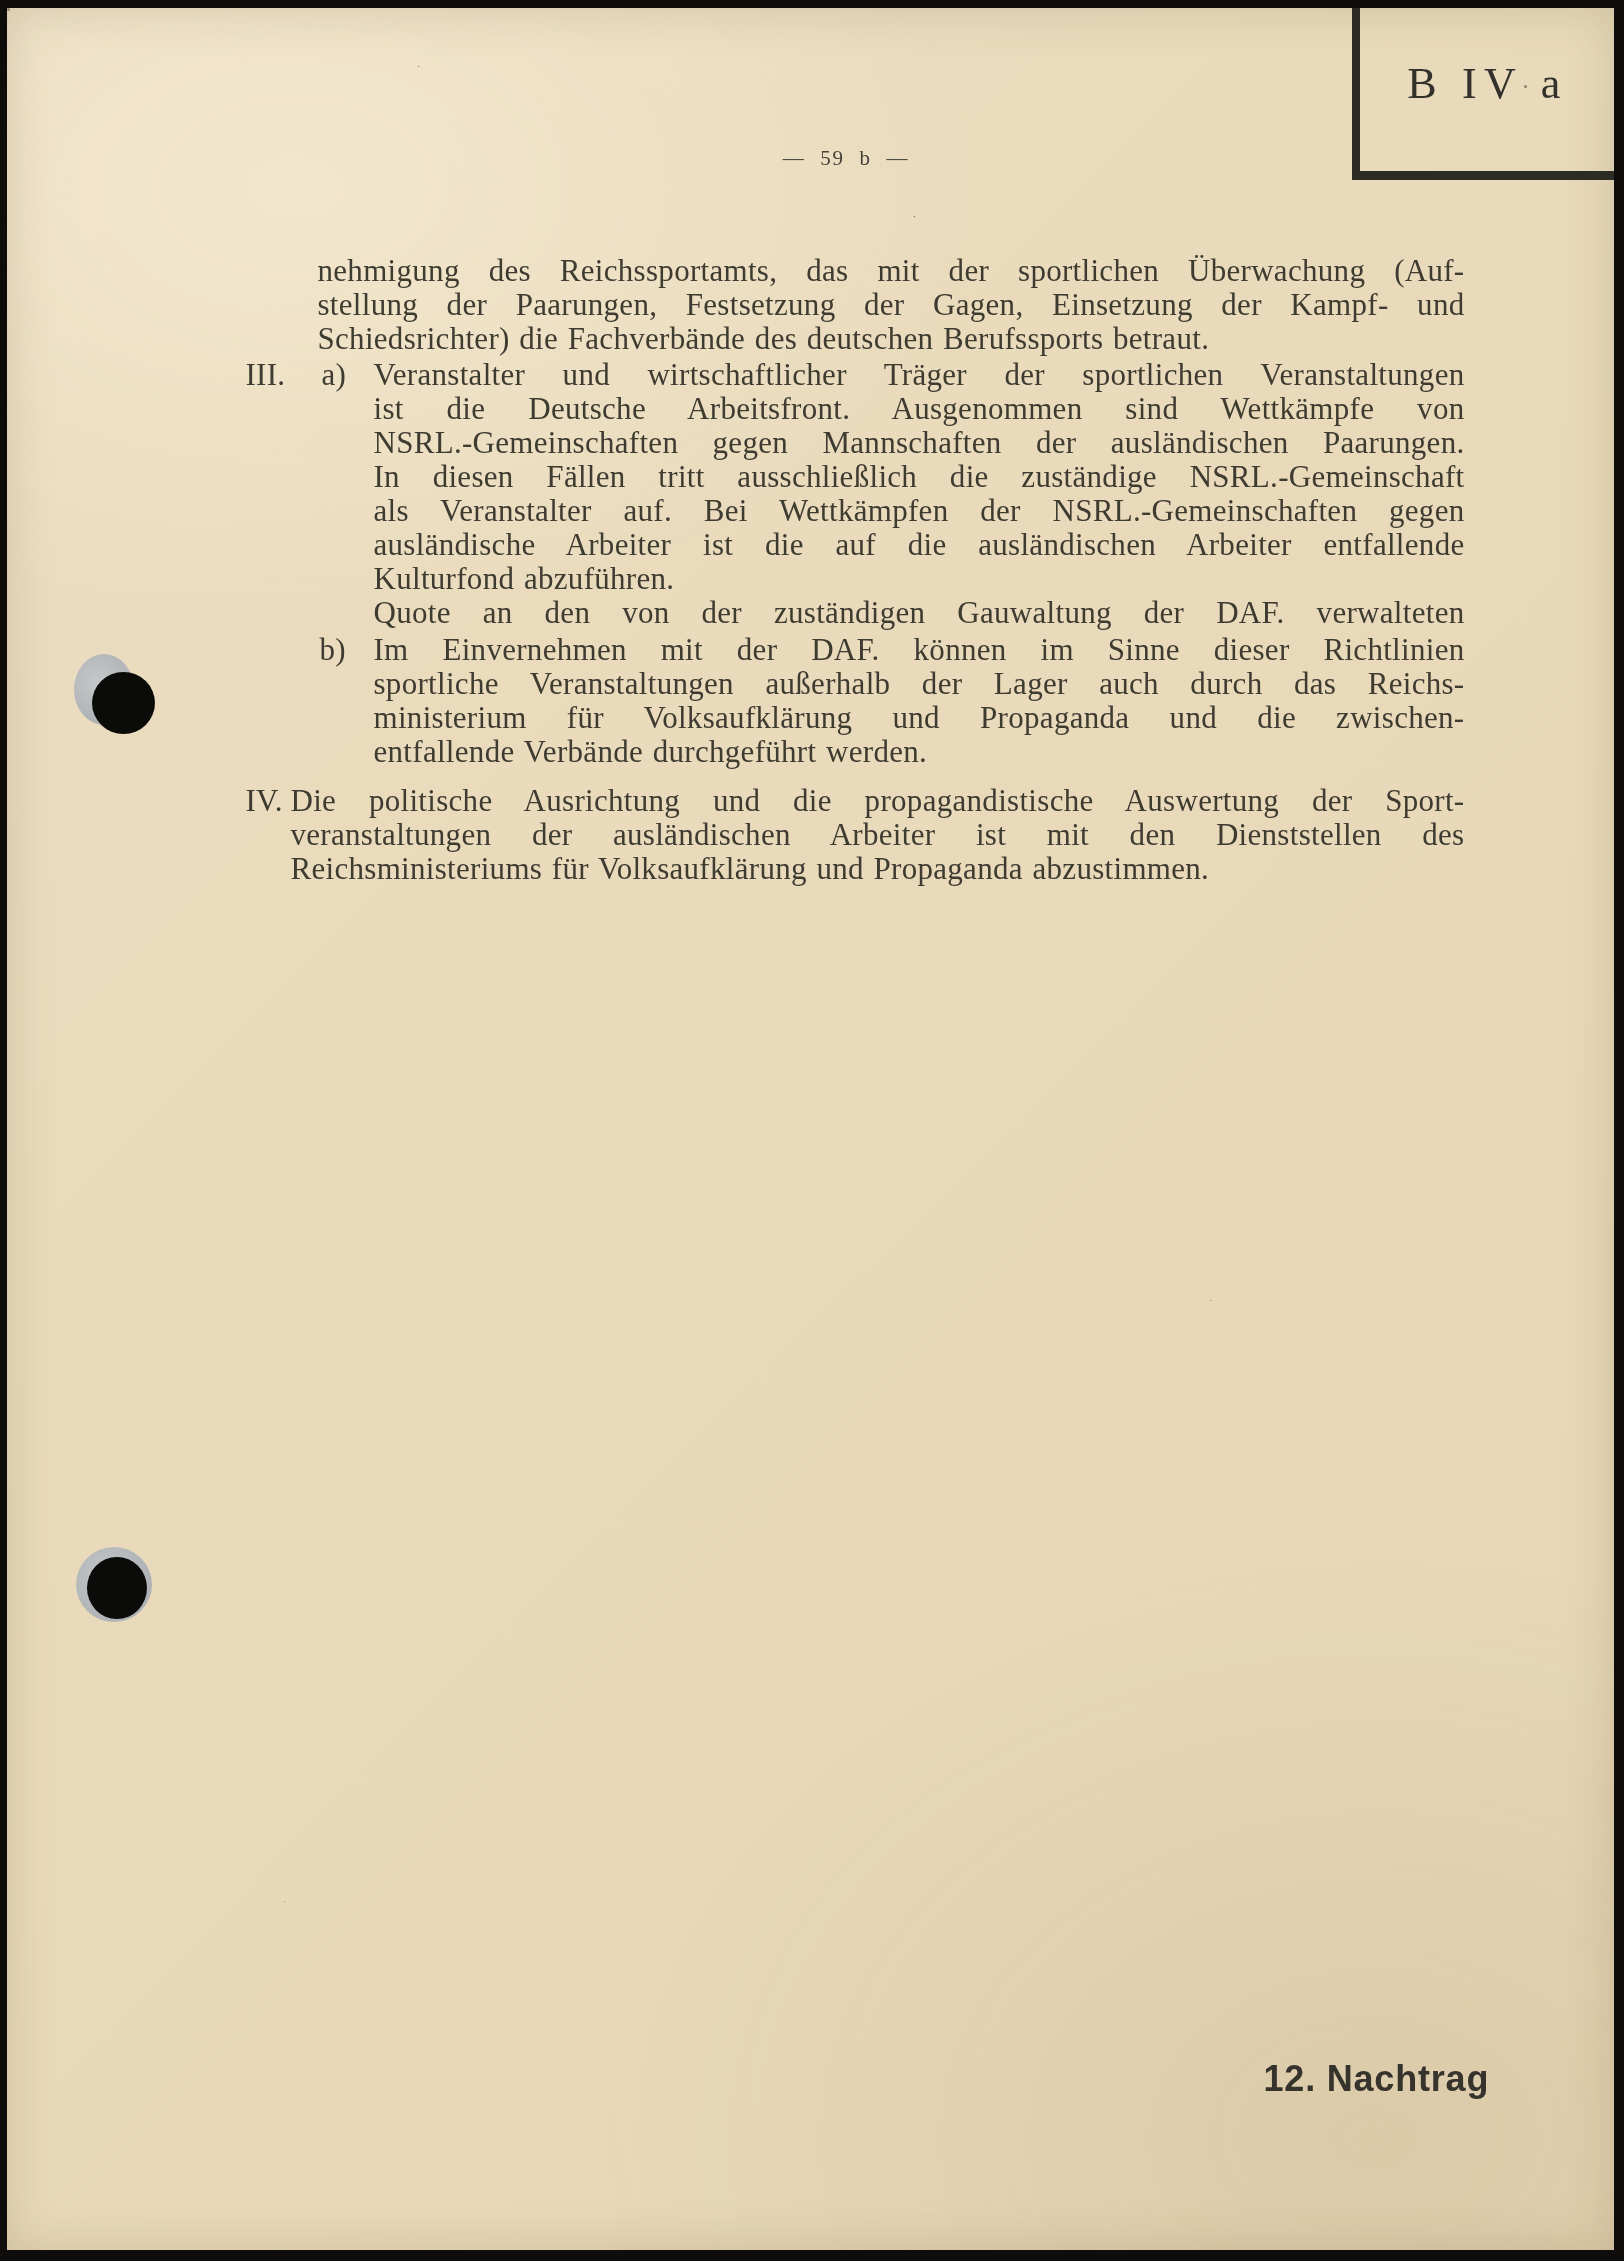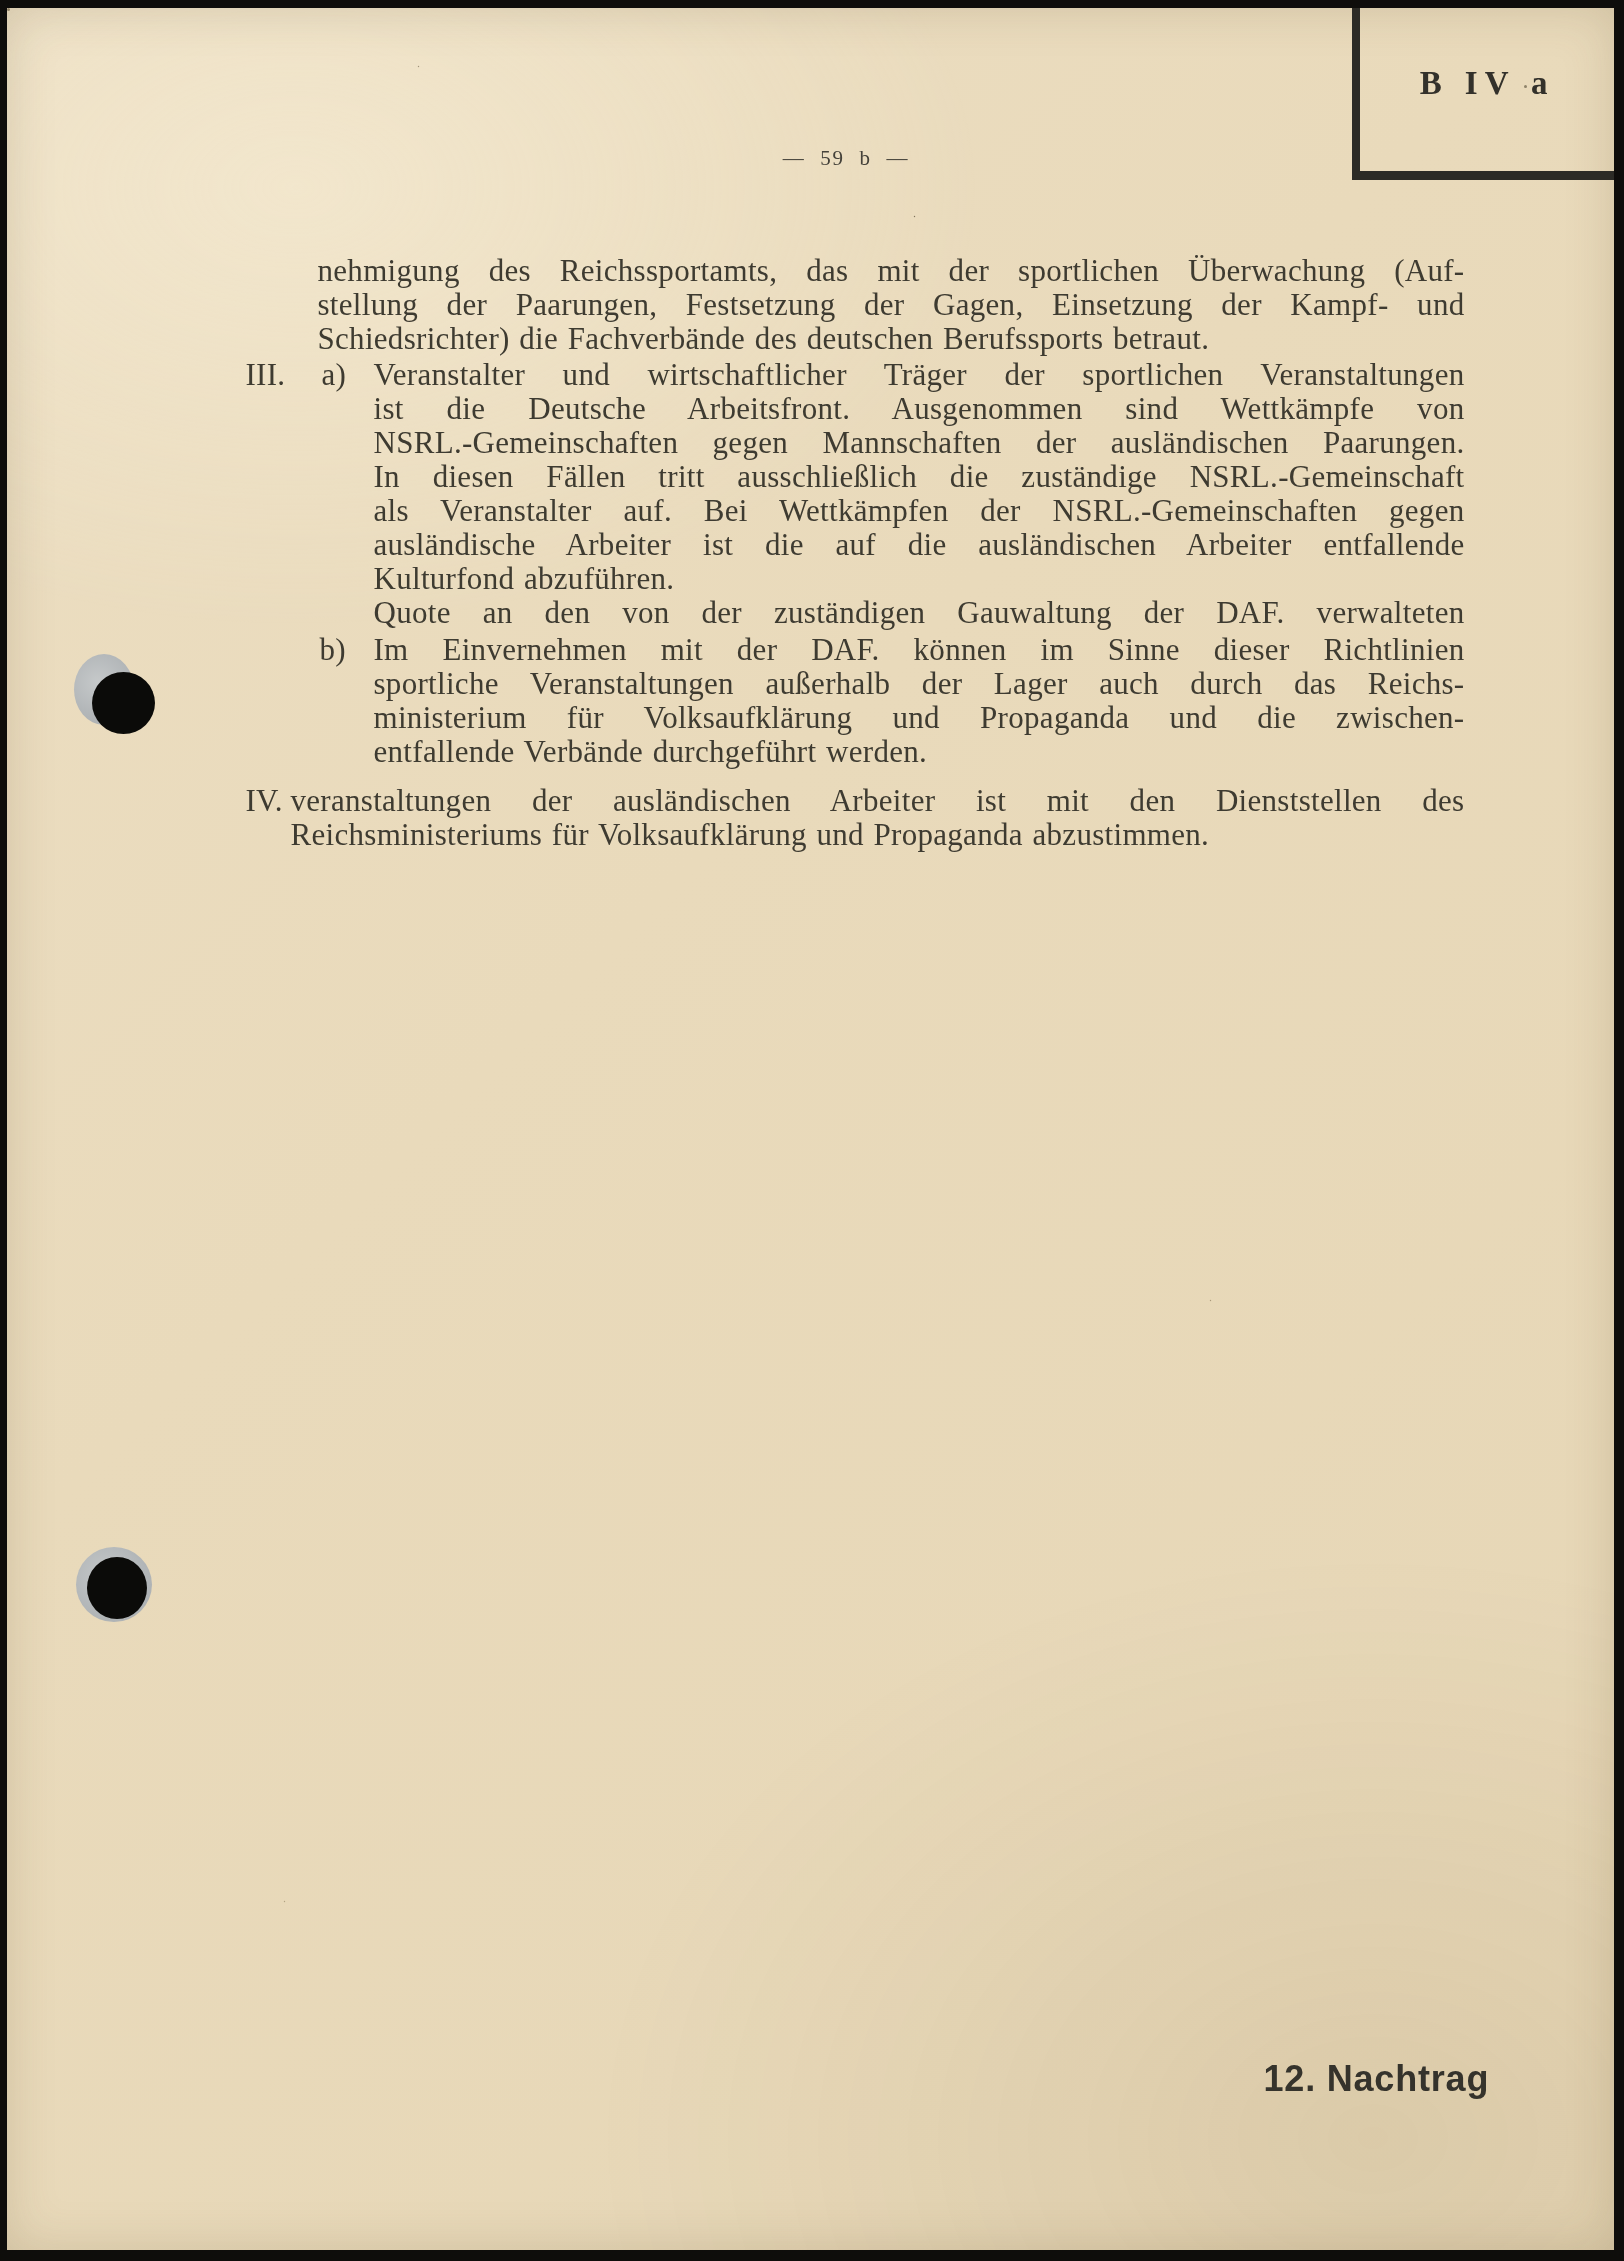--- a/index.html
+++ b/index.html
@@ -23,22 +23,22 @@
   .tag-box{
     position:absolute;
     top:0; right:0;
     width:262px; height:172px;
     border-left:8.1px solid #2c2b26;
     border-bottom:9px solid #2c2b26;
     display:flex; align-items:center; justify-content:center;
     box-sizing:border-box;
   }
   .tag-box span{
-    font-weight:bold;
-    font-size:33px;
+    font-weight:normal;
+    font-size:44px;
     letter-spacing:7.3px;
     color:#33312b;
     padding-bottom:11.4px;
   }
   .page-number{
     position:absolute;
     left:677px; top:138px; width:325px;
     text-align:center;
     font-size:21px;
     color:#45423a;
@@ -136,20 +136,21 @@
         </div>
         <div class="para p-iii-b">
           <span class="marker">b)</span>
           <div class="line just">Im Einvernehmen mit der DAF. können im Sinne dieser Richtlinien</div>
           <div class="line just">sportliche Veranstaltungen außerhalb der Lager auch durch das Reichs-</div>
           <div class="line just">ministerium für Volksaufklärung und Propaganda und die zwischen-</div>
           <div class="line">entfallende Verbände durchgeführt werden.</div>
         </div>
         <div class="para p-iv">
           <span class="roman">IV.</span>
+          <div class="line just">Die politische Ausrichtung und die propagandistische Auswertung der Sport-</div>
           <div class="line just">veranstaltungen der ausländischen Arbeiter ist mit den Dienststellen des</div>
           <div class="line">Reichsministeriums für Volksaufklärung und Propaganda abzustimmen.</div>
         </div>
       </div>
 
     <div class="footer-note">12. Nachtrag</div>
 
     <div class="hole hole-1">
       <div class="hole-black"></div>
     </div>

